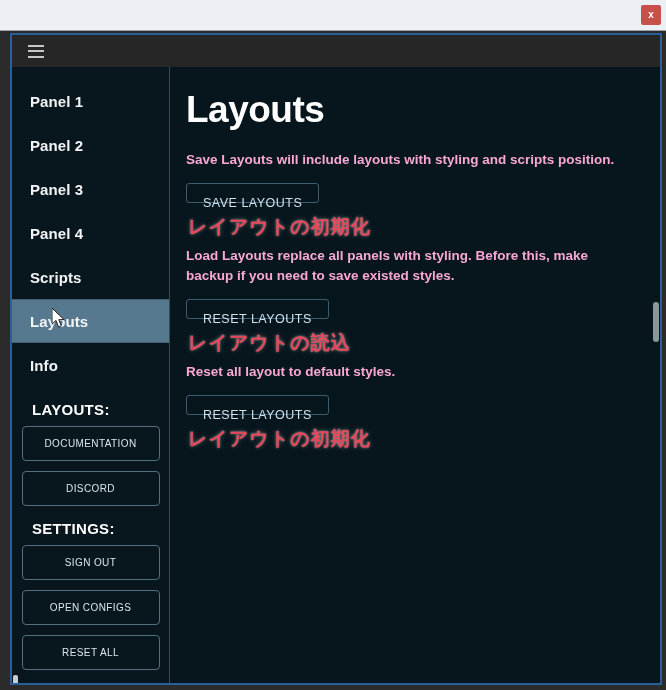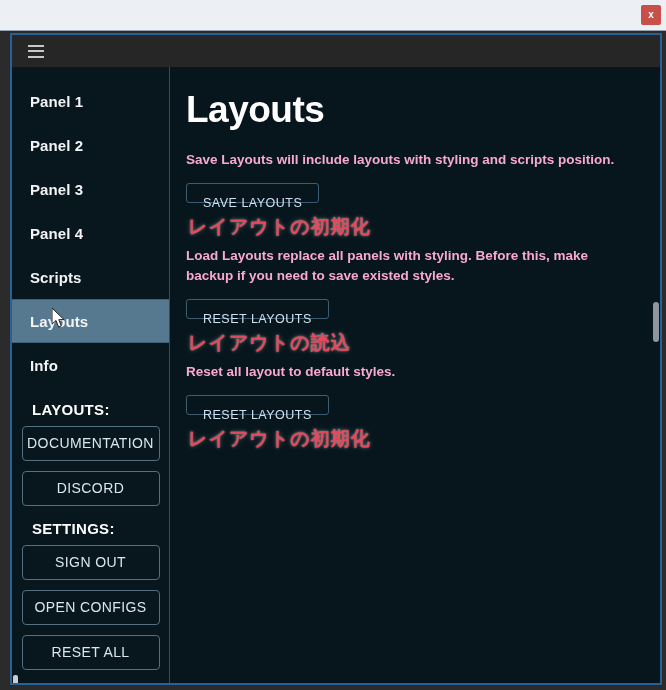--- a/index.html
+++ b/index.html
@@ -131,21 +131,21 @@
     display: block;
     width: 138px;
     margin: 0 auto 10px auto;
     height: 35px;
     line-height: 33px;
     text-align: center;
     border: 1px solid #52707f;
     border-radius: 4px;
     background: transparent;
     color: #d9e6ef;
-    font-size: 14px;
+    font-size: 10px;
     font-family: "Liberation Sans", sans-serif;
     letter-spacing: 0.4px;
     cursor: pointer;
   }
 
   
   #content {
     position: relative;
     flex: 1 1 auto;
     padding: 24px 22px 0 16px;

